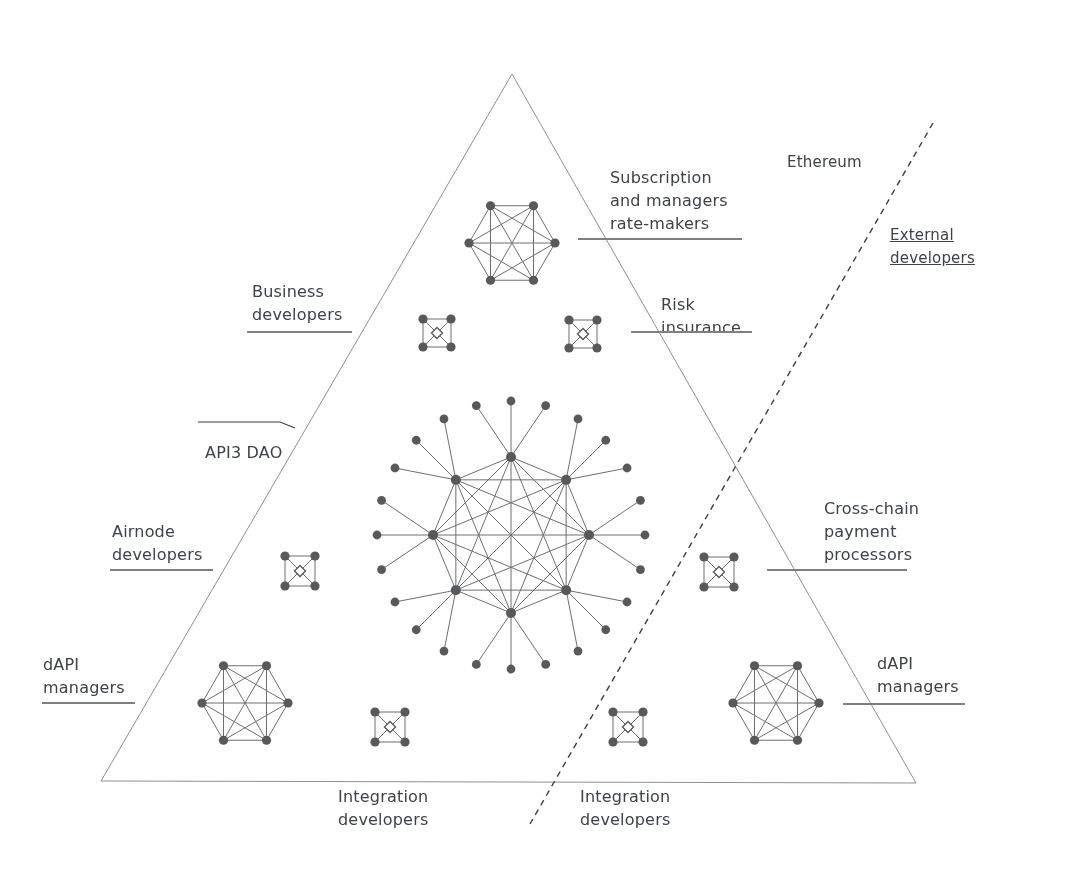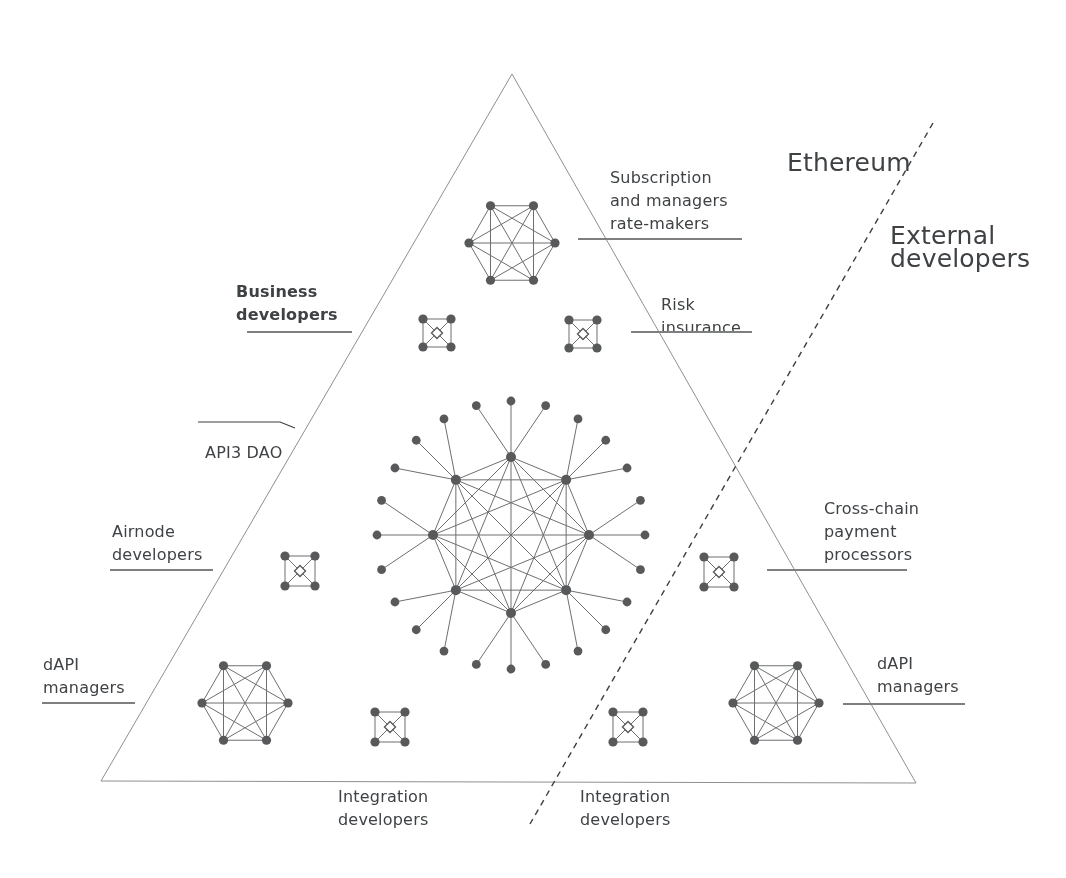--- a/index.html
+++ b/index.html
@@ -2,21 +2,21 @@
 <html><head>
 <meta charset="utf-8">
 <style>
   html,body{margin:0;padding:0;background:#ffffff;}
   body{width:1066px;height:878px;position:relative;overflow:hidden;
        font-family:"DejaVu Sans","Liberation Sans",sans-serif;}
   .stage{position:absolute;left:0;top:0;width:977px;height:878px;}
   #art{position:absolute;left:0;top:0;}
   .dlabel{position:absolute;color:#3f4245;font-size:16px;line-height:23px;
           white-space:nowrap;letter-spacing:0.2px;}
-  .dlabel.big{font-size:25px;line-height:23px;}
+  .dlabel.big{font-size:15px;line-height:23px;}
   .underline{position:absolute;height:2px;background:#7d7f80;}
 </style>
 </head>
 <body>
 
 <div class="stage">
   <svg id="art" width="1066" height="878" viewBox="0 0 1066 878">
       <g>
         <polygon points="512,74 101,781 916,783" fill="none" stroke="#8d8f91" stroke-width="1"></polygon>
       </g>
@@ -280,25 +280,25 @@
       </div>
       <div class="underline" style="left: 578px; top: 238px; width: 164px;"></div>
       <div class="dlabel" style="left: 661px; top: 280px; margin-top: 13px;">
         <div>Risk</div>
         <div>insurance</div>
       </div>
       <div class="underline" style="left: 631px; top: 331px; width: 121px;"></div>
       <div class="dlabel big" style="left: 787px; top: 151px;">
         <div>Ethereum</div>
       </div>
-      <div class="dlabel big" style="left: 890px; top: 224px;">
+      <div class="dlabel big" style="left: 890px; top: 224px; text-decoration: underline;">
         <div>External</div>
         <div>developers</div>
       </div>
-      <div class="dlabel" style="left: 236px; top: 280px; font-weight: bold;">
+      <div class="dlabel" style="left: 252px; top: 280px;">
         <div>Business</div>
         <div>developers</div>
       </div>
       <div class="underline" style="left: 247px; top: 331px; width: 105px;"></div>
       <div class="dlabel" style="left: 205px; top: 393px; margin-top: 48px;">
         <div>API3 DAO</div>
       </div>
       <div class="dlabel" style="left: 112px; top: 520px;">
         <div>Airnode</div>
         <div>developers</div>

